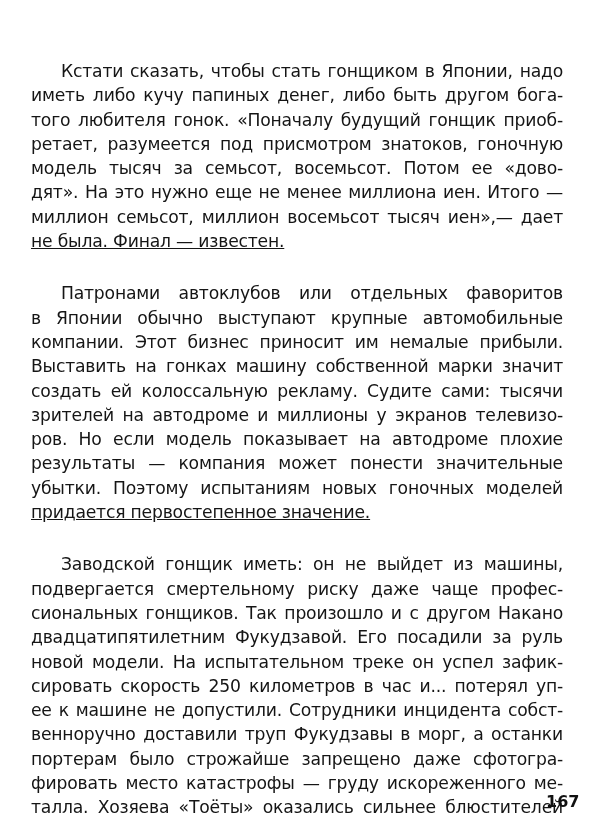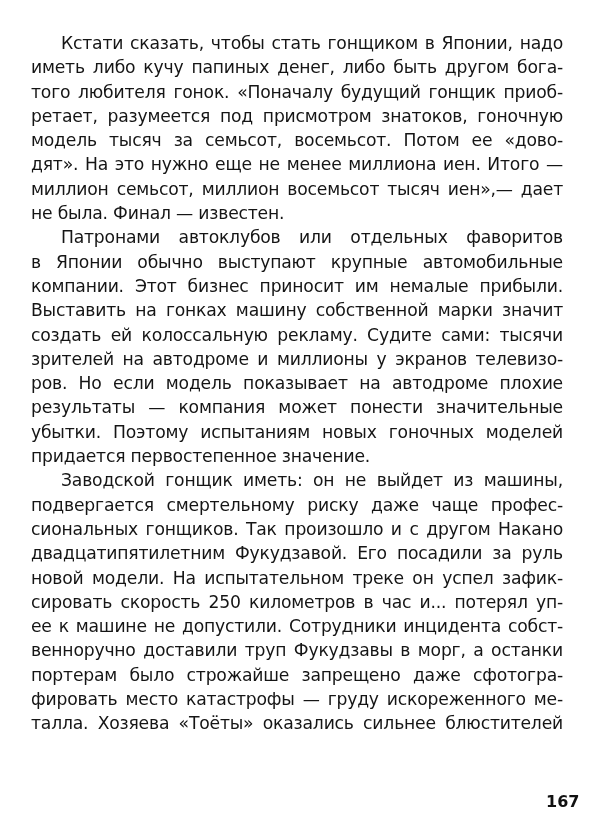--- a/index.html
+++ b/index.html
@@ -16,22 +16,22 @@
   }
   .line {
     display: block;
     height: 24.3px;
     line-height: 24.3px;
     white-space: nowrap;
     text-align: justify;
     text-align-last: justify;
     overflow: visible;
   }
-  .line.last { text-align-last: left; }
-  .line.indent { padding-left: 30px; }
+  .line.last { text-align-last: left; text-decoration: underline; }
+  .line.indent { padding-left: 30px; margin-top: 28px; }
   .page-number {
     position: absolute;
     left: 546px;
     top: 792px;
     font-family: "DejaVu Sans", sans-serif;
     font-weight: bold;
     font-size: 16px;
     color: #111;
   }
 </style>

